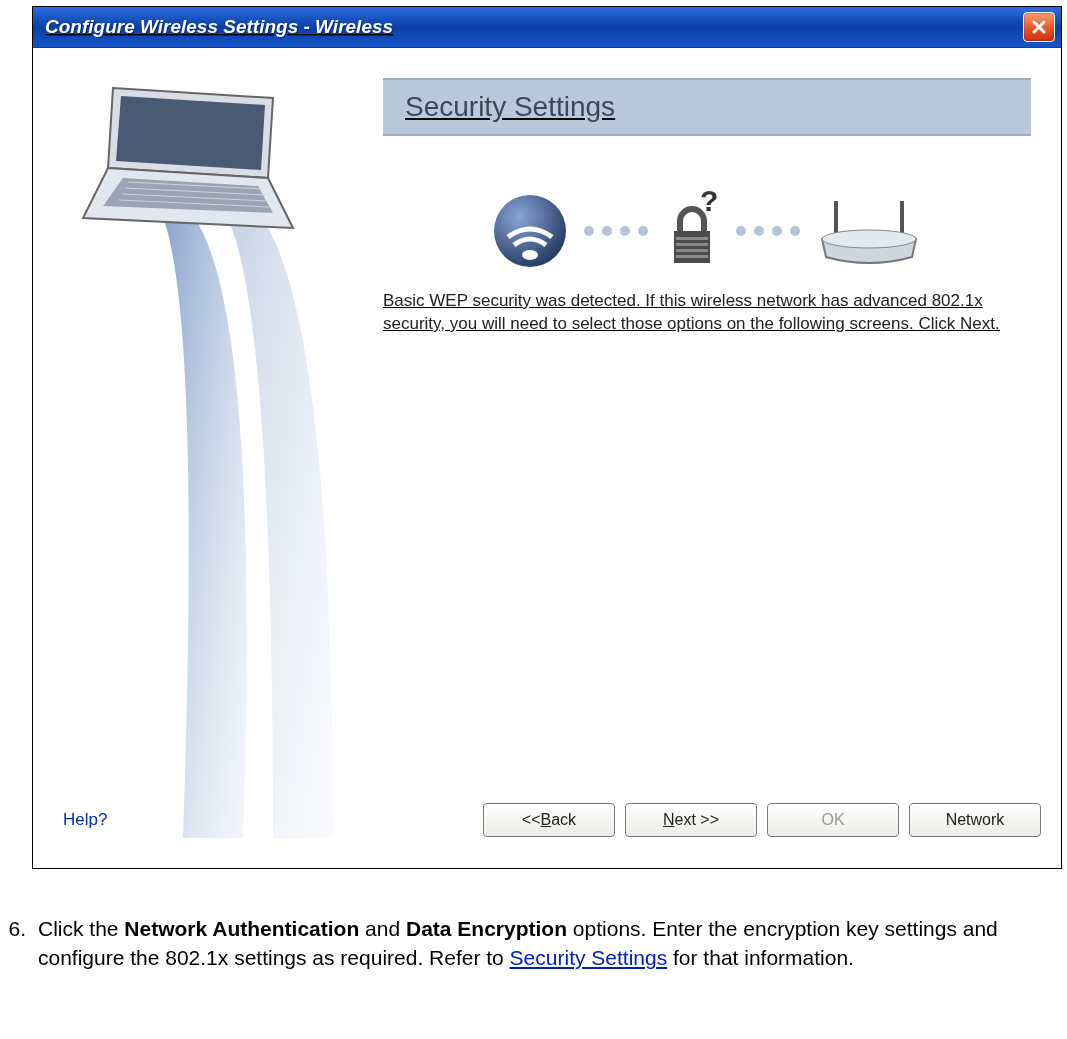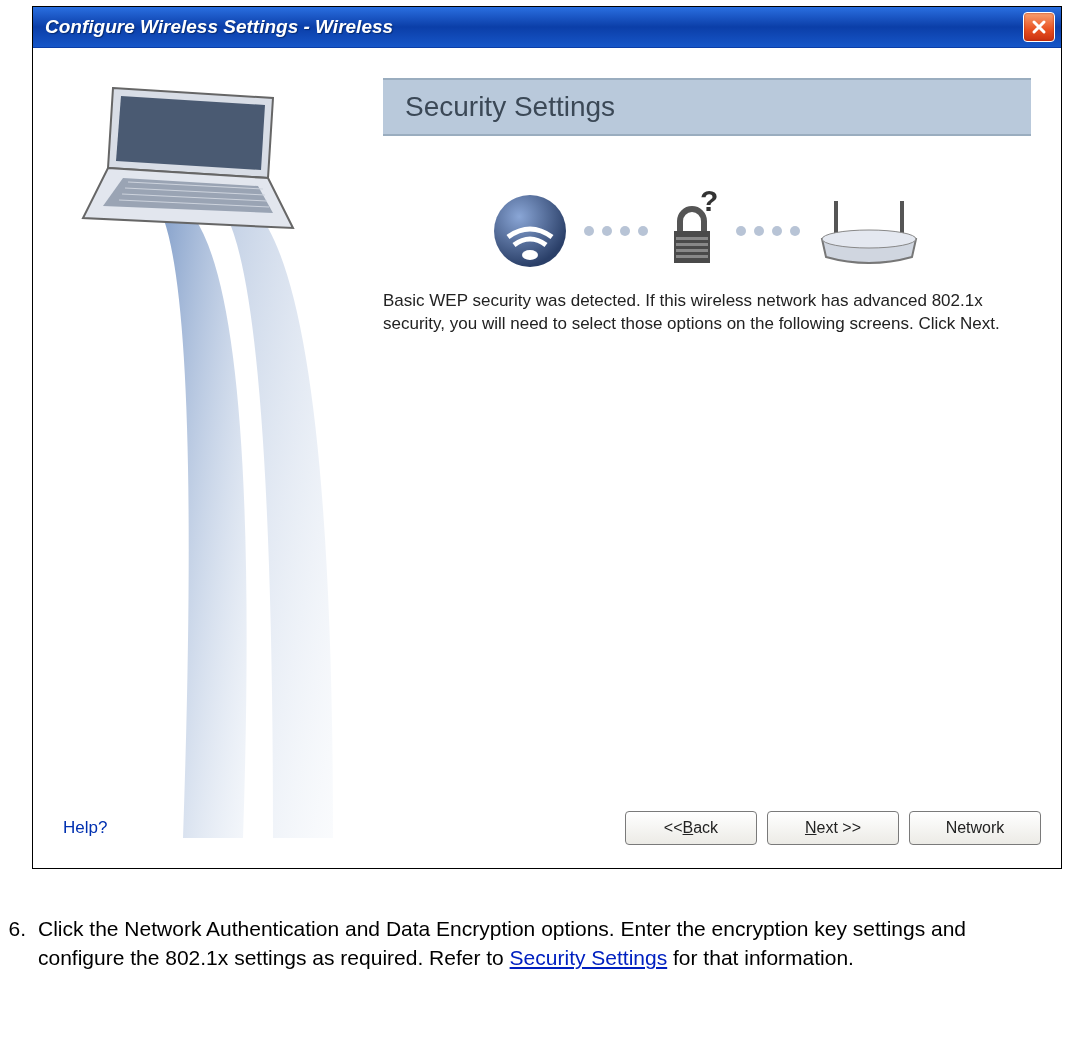--- a/index.html
+++ b/index.html
@@ -13,20 +13,21 @@
     width: 1067px;
     margin: 0 auto;
     padding-top: 6px;
   }
   .dialog {
     width: 1028px;
     margin: 0 0 0 32px;
     border: 1px solid #000;
     background: #0f172a;
     box-shadow: 0 0 0 1px #1a53a8 inset;
+    text-decoration: underline;
   }
   .titlebar {
     height: 40px;
     background: linear-gradient(to bottom, #2a6fe0 0%, #0b3ea8 50%, #1656c8 100%);
     display: flex;
     align-items: center;
     justify-content: space-between;
     padding: 0 6px 0 12px;
     border-bottom: 1px solid #0b3ea8;
   }
@@ -110,21 +111,21 @@
     display: flex;
     gap: 8px;
     margin: 0 8px;
   }
   .dot {
     width: 10px; height: 10px; border-radius: 50%;
     background: #b8c4d6;
   }
   .footer {
     position: absolute;
-    bottom: 0;
+    bottom: 8px;
     left: 0;
     right: 0;
     height: 60px;
     display: flex;
     align-items: center;
     padding: 0 20px 10px 20px;
     gap: 10px;
   }
   .help-link {
     color: #0030b0;
@@ -174,21 +175,21 @@
     font-size: 21px;
     margin-right: 12px;
     line-height: 1.4;
   }
   .instr-text {
     font-family: Verdana, sans-serif;
     font-size: 21px;
     line-height: 1.4;
     flex: 1;
   }
-  .instr-text b { font-weight: normal; }
+  .instr-text b { font-weight: bold; }
   .instr-text a { color: #0020c0; text-decoration: underline; }
 </style>
 </head>
 <body>
 
 <div class="page">
   <div class="dialog">
     <div class="titlebar">
       <span class="titlebar-text">Configure Wireless Settings  -  Wireless</span>
       <div class="close-btn">
@@ -277,20 +278,23 @@
         <div class="spacer"></div>
         <div class="btn">
           <span>&lt;&lt; </span>
             <span class="ul">B</span>
             <span>ack</span>
         </div>
         <div class="btn">
           <span class="ul">N</span>
             <span>ext &gt;&gt;</span>
         </div>
+        <div class="btn disabled">
+          <span>OK</span>
+        </div>
         <div class="btn">
           <span>Network</span>
         </div>
       </div>
     </div>
   </div>
 
   <div class="instr-row">
     <div class="instr-num">6.</div>
     <div class="instr-text">

